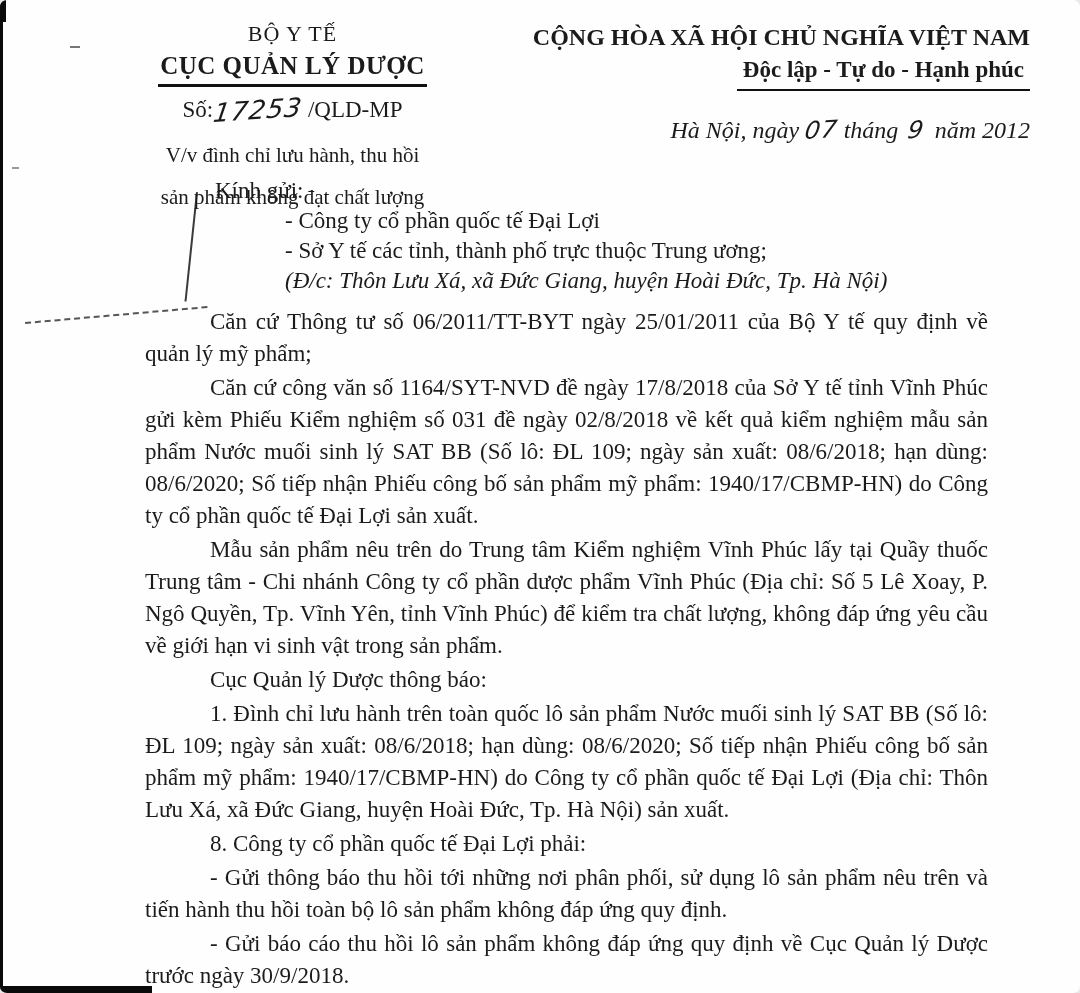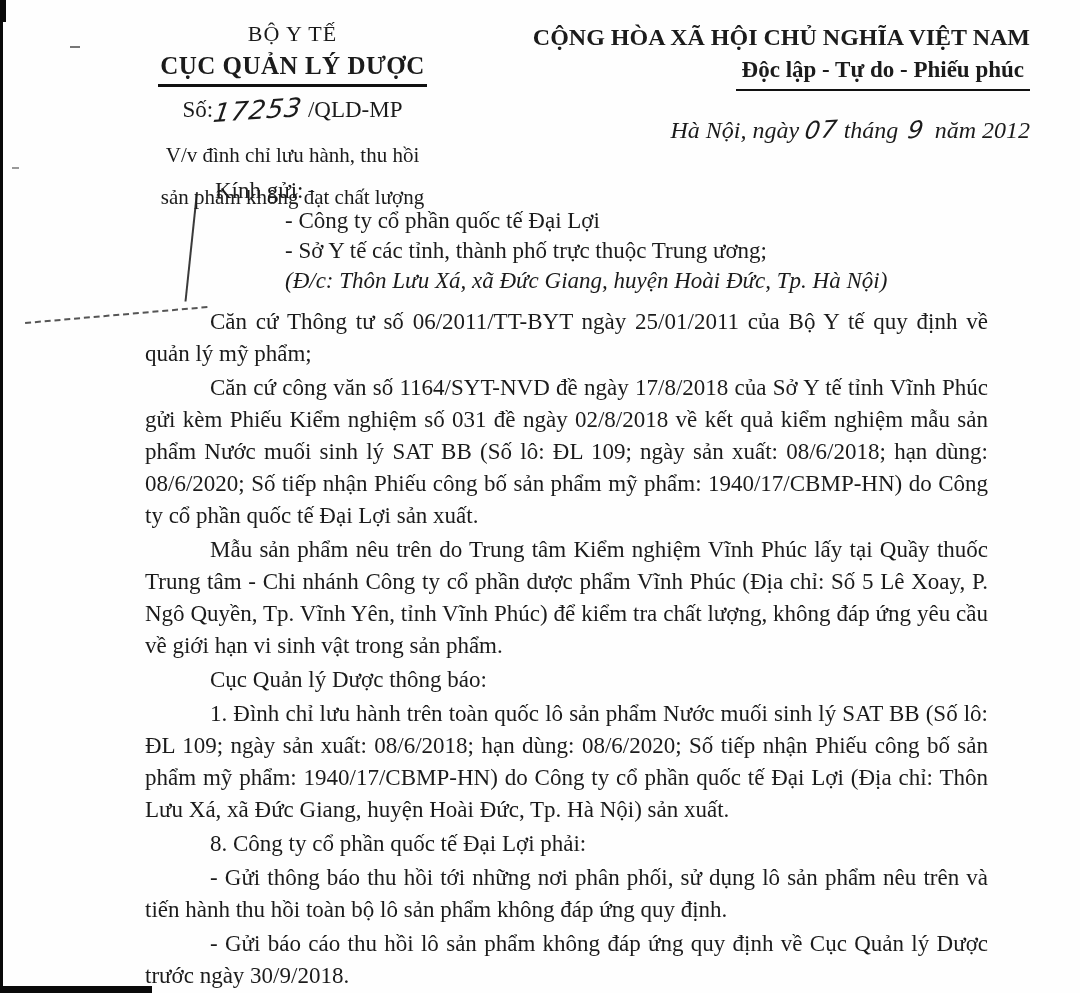--- a/index.html
+++ b/index.html
@@ -4,20 +4,21 @@
 <style>
   html,body{margin:0;padding:0;background:#e8e8e8;}
   .page{
     position:relative;
     width:1080px;height:993px;
     margin:0 auto;
     background:#fefefe;
     font-family:"Liberation Serif","DejaVu Serif",serif;
     color:#1b1b1b;
     overflow:hidden;
+    border-radius:7px;
   }
   
   .edge-left{position:absolute;left:0;top:0;width:3px;height:993px;background:#0a0a0a;}
   .edge-left-top{position:absolute;left:0;top:0;width:6px;height:22px;background:#0a0a0a;}
   .edge-bottom{position:absolute;left:0;top:986px;width:152px;height:7px;background:#0a0a0a;}
   .speck-1{position:absolute;left:70px;top:46px;width:10px;height:2px;background:#777;}
   .speck-2{position:absolute;left:12px;top:167px;width:7px;height:2px;background:#999;}
   .artifact-vline{
     position:absolute;left:196px;top:192px;width:2px;height:110px;background:#3a3a3a;
     transform:rotate(6deg);transform-origin:top left;
@@ -92,21 +93,21 @@
     <div class="num-line">
       <span>Số:</span><span class="hand hand-num">17253</span><span>/QLD-MP</span>
     </div>
     <div class="subject">V/v đình chỉ lưu hành, thu hồi</div>
     <div class="subject">sản phẩm không đạt chất lượng</div>
   </div>
 
   <div class="header-right">
     <div class="motto1">CỘNG HÒA XÃ HỘI CHỦ NGHĨA VIỆT NAM</div>
     <div>
-      <span class="motto2">Độc lập - Tự do - Phiếu phúc</span>
+      <span class="motto2">Độc lập - Tự do - Hạnh phúc</span>
     </div>
     <div class="date-line">
       <span>Hà Nội, ngày</span><span class="hand hand-day">07</span><span>tháng</span><span class="hand hand-month">9</span><span>năm 2012</span>
     </div>
   </div>
 
   <div class="recipients">
     <div>Kính gửi:</div>
     <div class="recipient-items">
       <div>- Công ty cổ phần quốc tế Đại Lợi</div>

